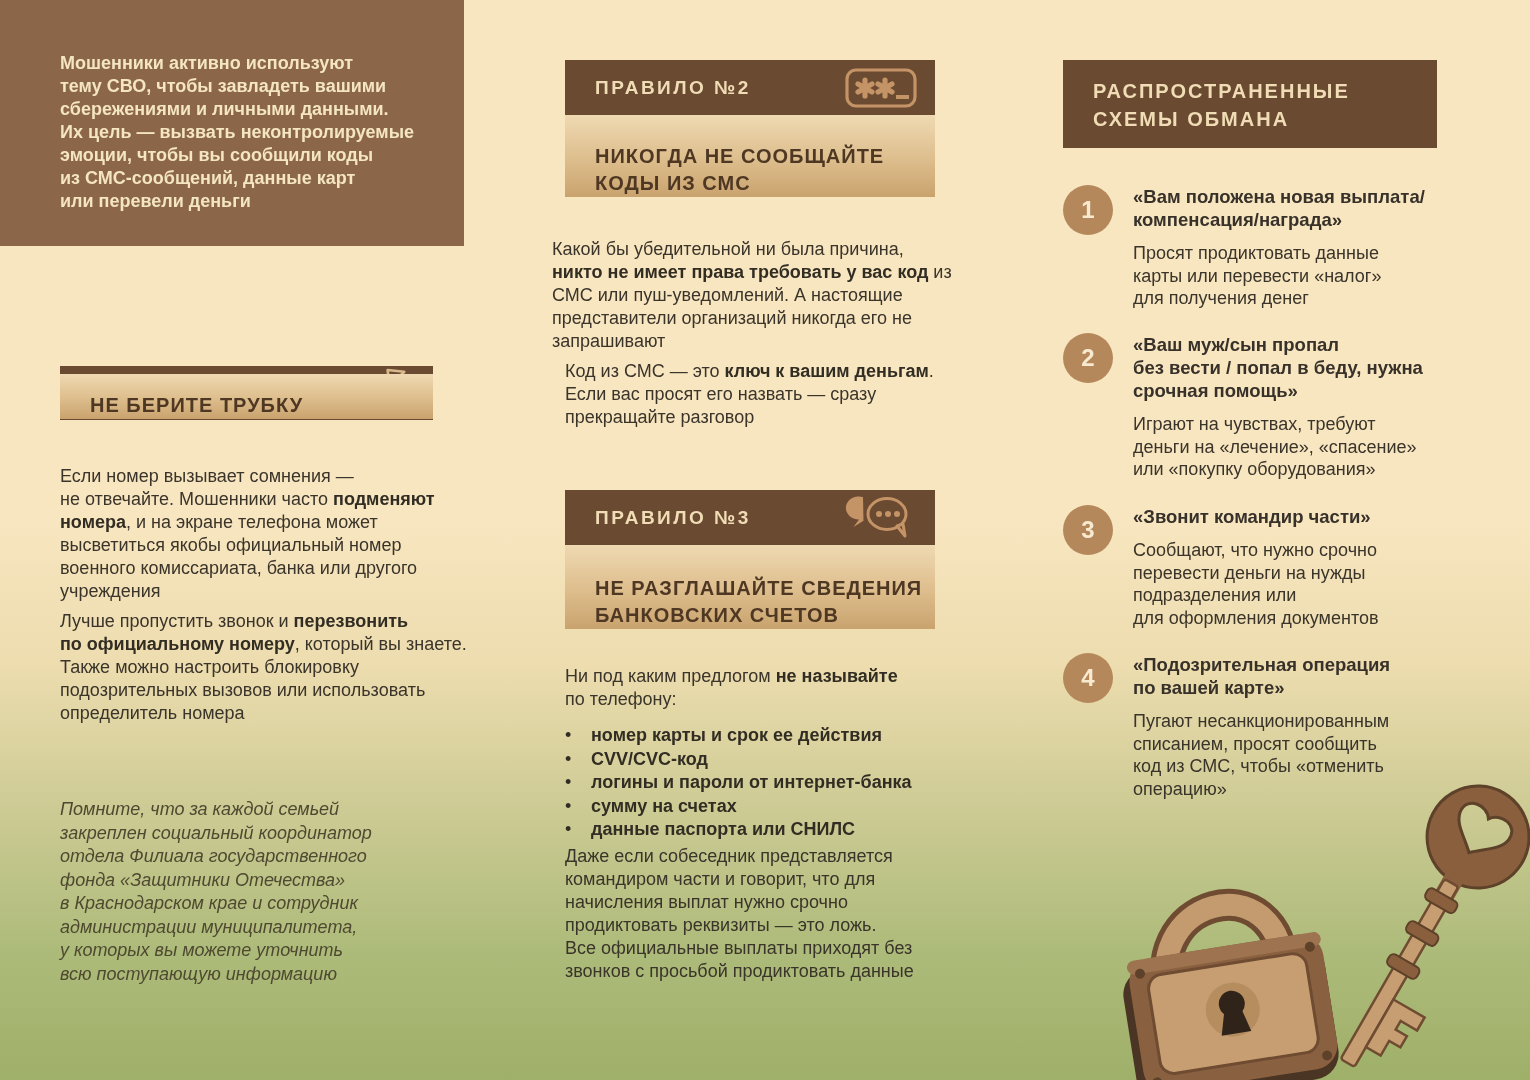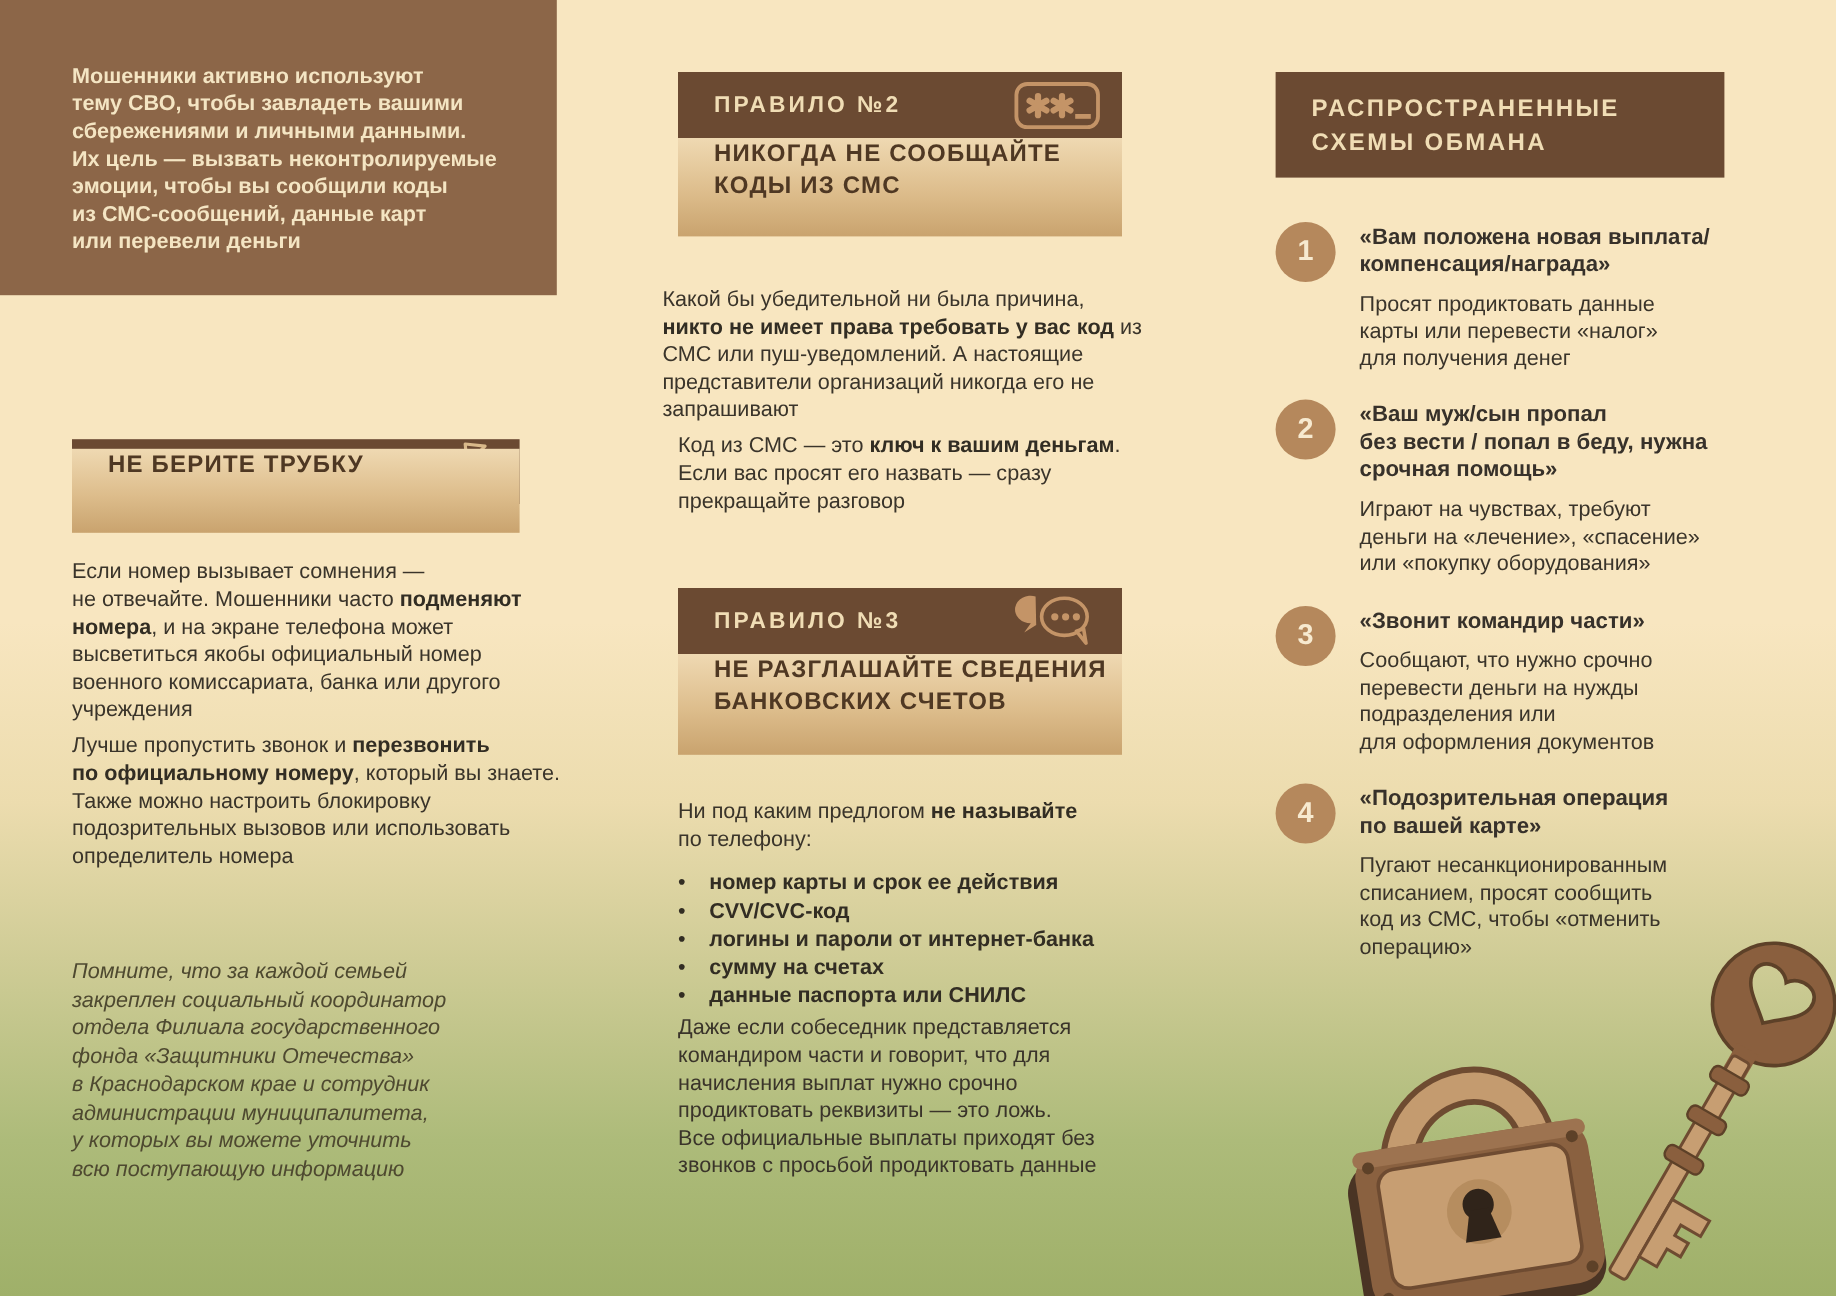--- a/index.html
+++ b/index.html
@@ -15,21 +15,21 @@
     padding:52px 44px 0 60px;color:#f4e5c3;font-size:18px;font-weight:700;
     line-height:23px;white-space:pre-line;
   }
   
   .rule-header{
     background:#6b4a32;color:#f0ddb5;display:flex;align-items:center;
     box-sizing:border-box;padding-left:30px;font-weight:700;font-size:19px;letter-spacing:2.5px;text-align:right;
   }
   .rule-sub{
     background:linear-gradient(180deg,#efd9b2 0%,#ddbd8c 55%,#c9a36e 100%);
-    color:#4f3823;display:flex;align-items:flex-start;box-sizing:border-box;padding-left:30px;
+    color:#4f3823;display:flex;align-items:flex-end;box-sizing:border-box;padding-left:30px;
     font-weight:700;font-size:20px;letter-spacing:1px;line-height:27px;white-space:pre-line;
   }
   .hicon{position:absolute;right:14px;top:50%;transform:translateY(-50%);}
   .para{font-size:18px;line-height:23px;color:#3a342a;white-space:pre-line;}
   .para b{font-weight:700;color:#322d23;}
   .note{font-size:18px;line-height:23.5px;color:#4e4930;font-style:italic;white-space:pre-line;}
   .bullets{font-size:18px;line-height:23.5px;color:#322d23;font-weight:700;}
   .bullet{display:flex;}
   .bullet .dot{width:26px;flex:0 0 26px;font-weight:400;}
   
@@ -61,21 +61,21 @@
   <span>ПРАВИЛО №1</span>
   <svg class="hicon" width="76" height="50" viewBox="0 0 76 50">
     <g transform="translate(4,10)">
       <path d="M4.6 12.8c1.8 3.6 4.7 6.5 8.3 8.3l2.8-2.8c.34-.34.85-.45 1.3-.3 1.4.46 2.9.71 4.4.71.72 0 1.3.58 1.3 1.3v4.6c0 .72-.58 1.3-1.3 1.3C12.4 25.9 3.3 16.8 3.3 5.8c0-.72.58-1.3 1.3-1.3h4.6c.72 0 1.3.58 1.3 1.3 0 1.55.25 3 .71 4.4.14.45.04.96-.3 1.3l-2.3 1.3z" transform="scale(1.55) rotate(-8 16 16)" fill="#c49467"></path>
     </g>
     <g transform="translate(57,8) rotate(45)">
       <path d="M0 0 h13 v9 h-13 v6 l-13 -10.5 13 -10.5 z" fill="none" stroke="#d9b98a" stroke-width="2.6" stroke-linejoin="round"></path>
     </g>
   </svg>
 </div>
-<div class="abs rule-sub" style="left:60px;top:374px;width:373px;height:70px;">
+<div class="abs rule-sub" style="left:60px;top:374px;width:373px;height:45px;">
   <span>НЕ БЕРИТЕ ТРУБКУ</span>
 </div>
 
 <div class="abs para" style="left:60px;top:465px;width:420px;"><span>Если номер вызывает сомнения —
 не отвечайте. Мошенники часто </span><b>подменяют
 номера</b><span>, и на экране телефона может
 высветиться якобы официальный номер
 военного комиссариата, банка или другого
 учреждения</span></div>
 <div class="abs para" style="left:60px;top:610px;width:420px;"><span>Лучше пропустить звонок и </span><b>перезвонить

